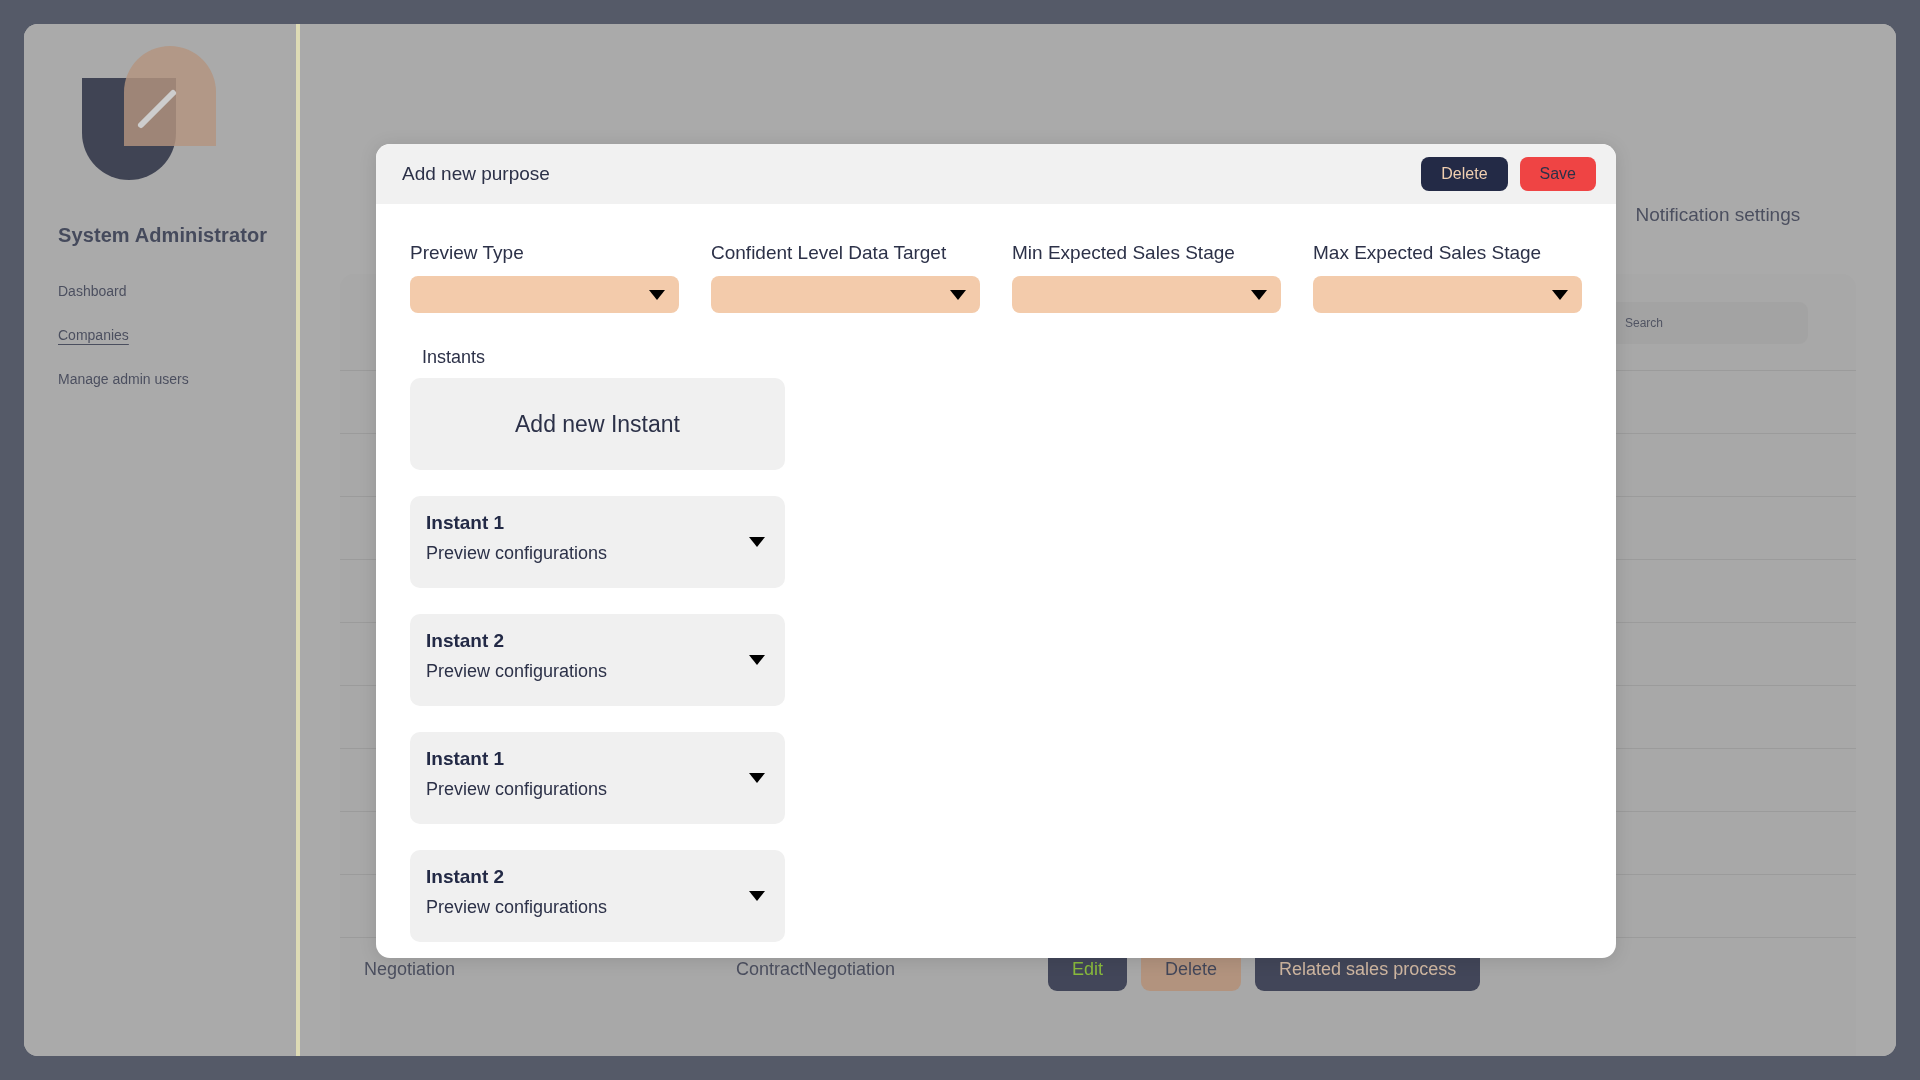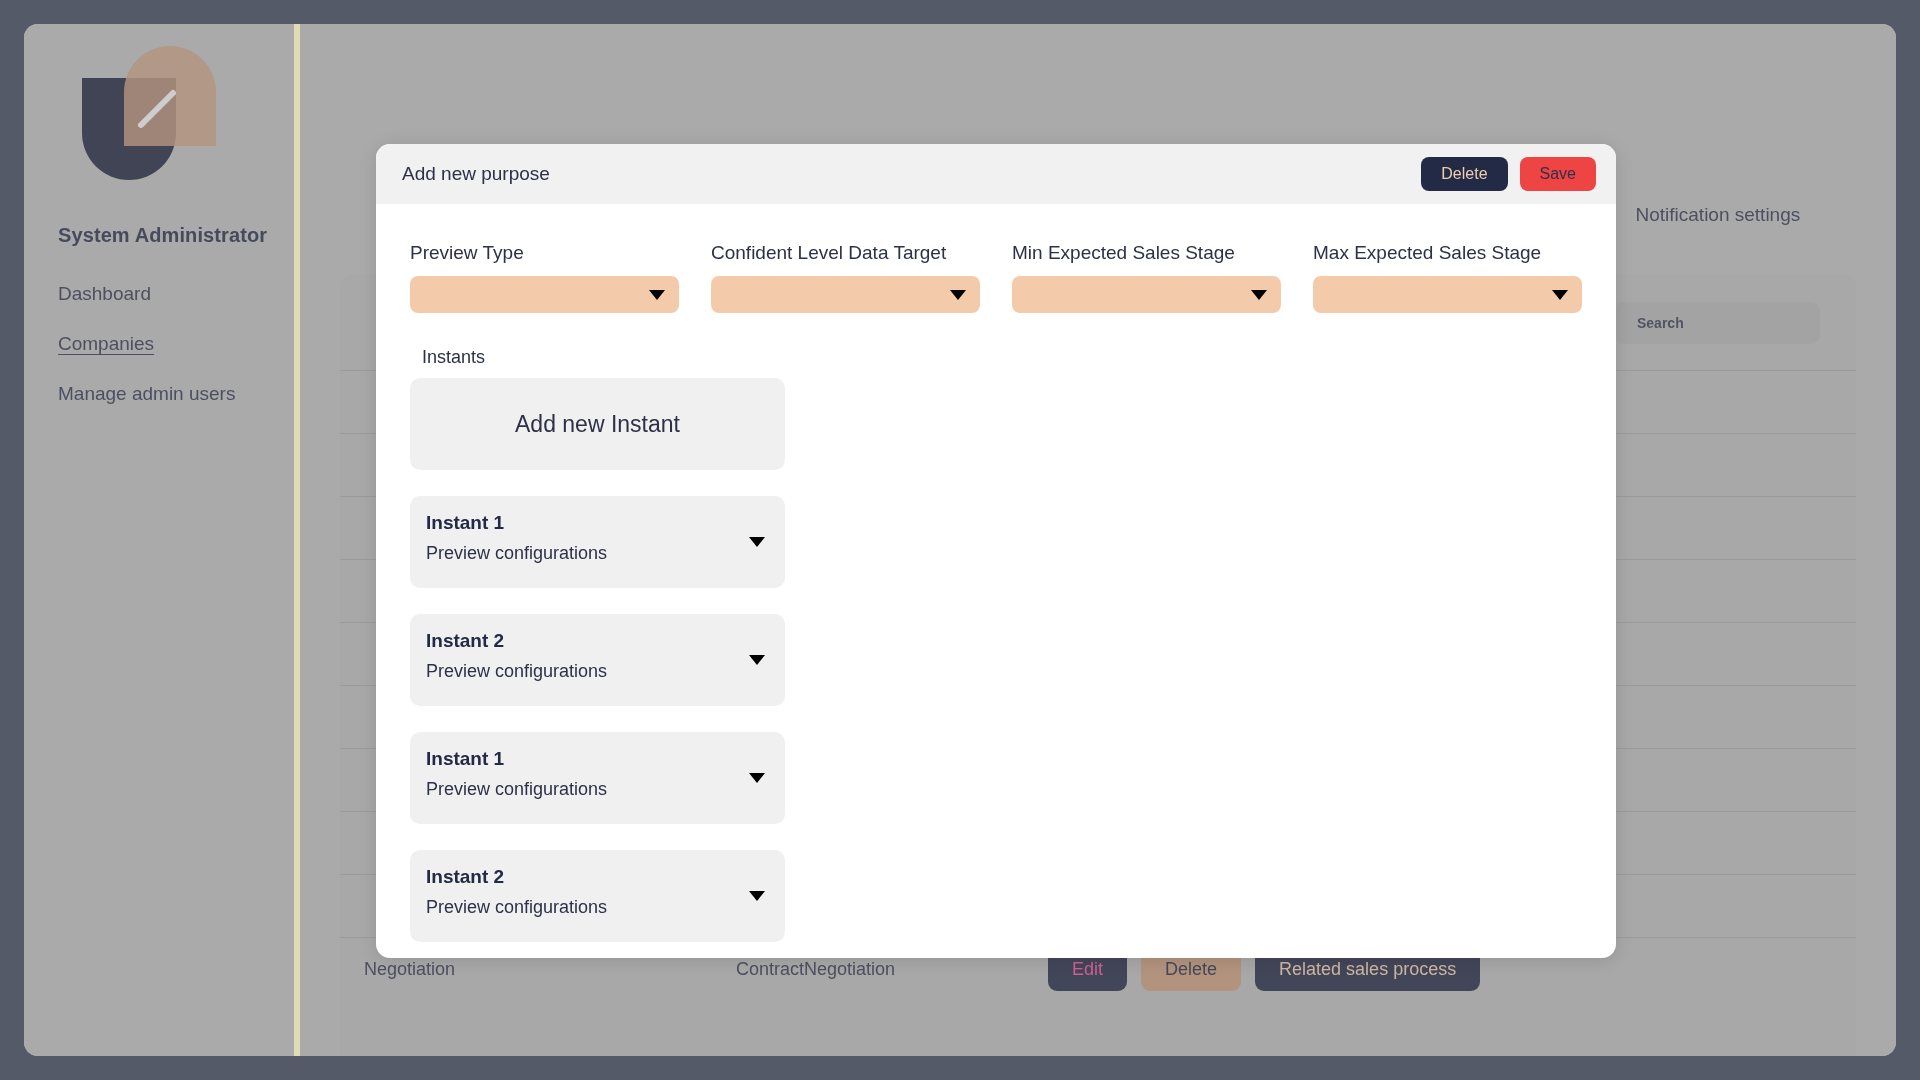--- a/index.html
+++ b/index.html
@@ -27,21 +27,21 @@
     border-radius: 14px;
     overflow: hidden;
     display: flex;
   }
 
   
   .sidebar {
     width: 276px;
     flex: 0 0 276px;
     background: #b4b4b4;
-    border-right: 6px solid #fef9c3;
+    border-right: 4px solid #fef9c3;
     padding: 18px 0 0 0;
     position: relative;
   }
 
   .logo-wrap {
     width: 150px;
     height: 138px;
     margin: 4px 0 0 58px;
     position: relative;
   }
@@ -80,21 +80,21 @@
     letter-spacing: .1px;
   }
 
   .nav {
     margin: 36px 0 0 34px;
     display: flex;
     flex-direction: column;
     gap: 28px;
   }
   .nav-item {
-    font-size: 19px;
+    font-size: 14px;
     color: #2c3148;
     cursor: pointer;
     width: fit-content;
   }
   .nav-item.active {
     text-decoration: underline;
     text-underline-offset: 4px;
   }
 
   
@@ -125,32 +125,31 @@
     top: 250px;
     left: 40px;
     right: 40px;
     bottom: 0px;
     background: #b0b0b0;
     border-radius: 14px 14px 0 0;
   }
 
   .search-box {
     position: absolute;
-    right: 36px;
+    right: 48px;
     top: 28px;
     width: 205px;
     height: 42px;
     background: #aaaaaa;
     border-radius: 9px;
     display: flex;
     align-items: center;
     padding-left: 22px;
-    font-size: 14px;
+    font-size: 12px;
     color: #33384d;
-    font-weight: bold;
   }
 
   .table {
     position: absolute;
     left: 0;
     right: 0;
     top: 96px;
     bottom: 0;
   }
   .trow {
@@ -171,21 +170,21 @@
     border-radius: 9px;
     font-family: "Liberation Sans", sans-serif;
     font-size: 18px;
     cursor: pointer;
     height: 44px;
     padding: 0 24px;
     display: inline-flex;
     align-items: center;
     justify-content: center;
   }
-  .btn-edit    { background: #1f2540; color: #ec4899; }
+  .btn-edit    { background: #1f2540; color: #84cc16; }
   .btn-delete  { background: #bf9375; color: #1f2540; }
   .btn-related { background: #1f2540; color: #e8c5a6; }
 
   
   .overlay {
     position: absolute;
     left: 0; top: 0; right: 0; bottom: 0;
     background: rgba(150, 150, 150, 0.30);
     z-index: 40;
   }

